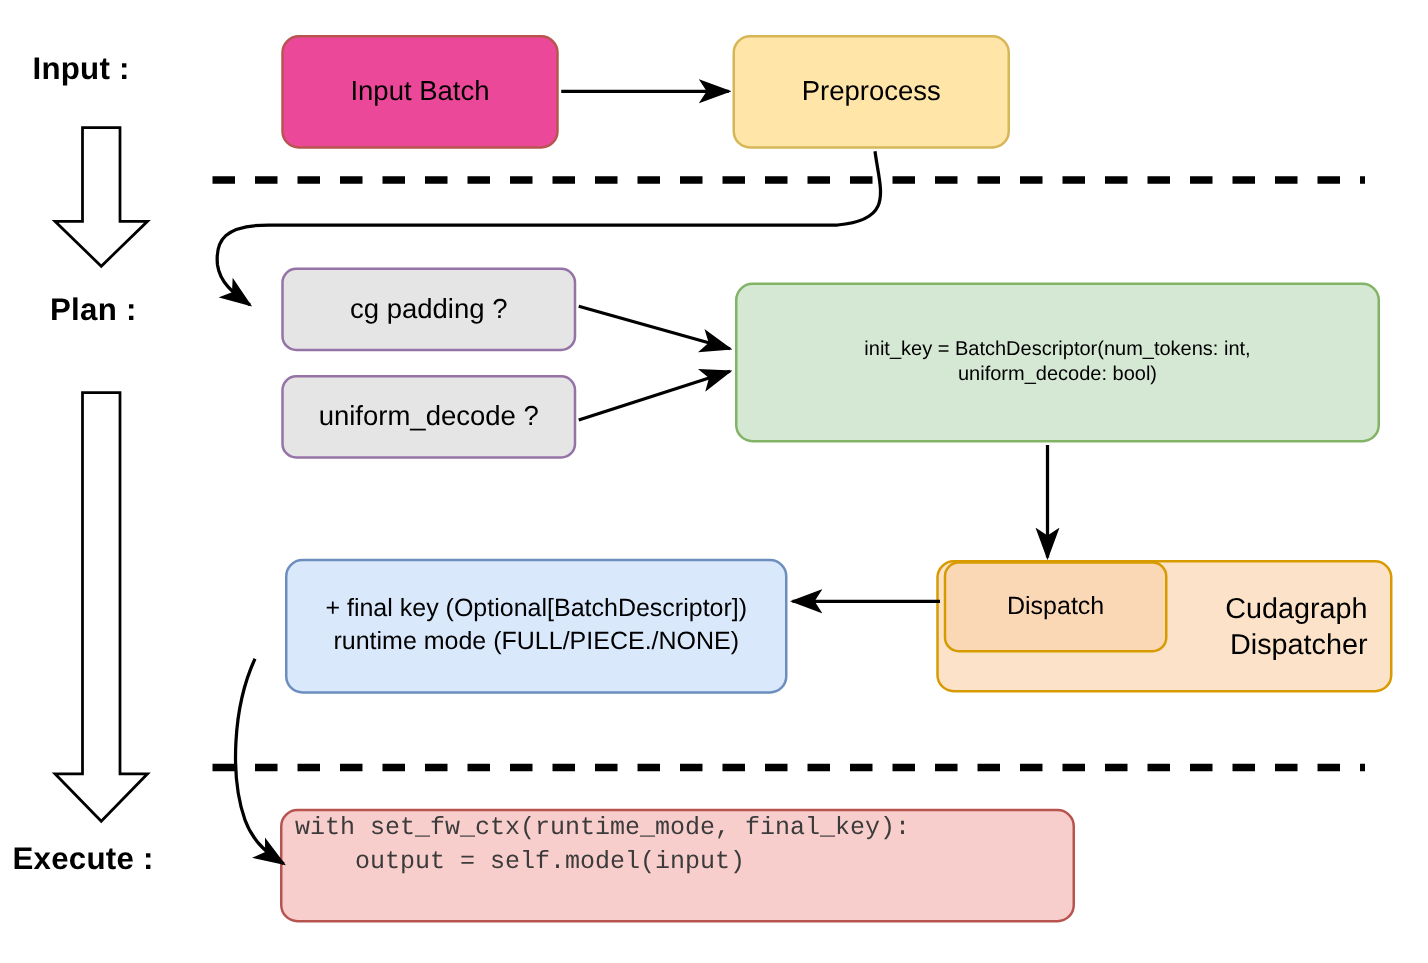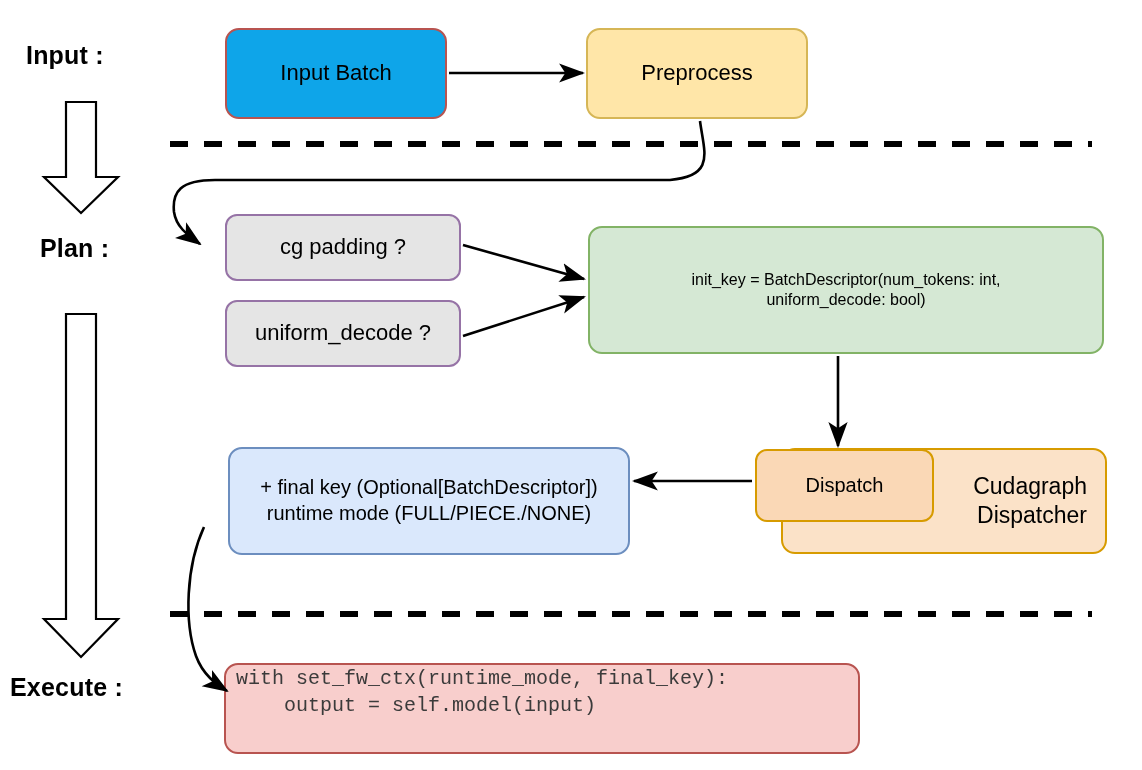--- a/index.html
+++ b/index.html
@@ -40,21 +40,21 @@
     align-items: center;
     justify-content: center;
     text-align: center;
     font-family: "Liberation Sans", sans-serif;
     color: #000000;
     line-height: 1.28;
     border-style: solid;
     border-width: 2px;
   }
   .node-red {
-    background: #0ea5e9;
+    background: #ec4899;
     border-color: #b85450;
   }
   .node-yellow {
     background: #ffe6a8;
     border-color: #d6b656;
   }
   .node-purple {
     background: #e5e5e5;
     border-color: #9673a6;
   }
@@ -126,35 +126,35 @@
 
   <div class="node node-purple" style="left:225px; top:300px; width:236px; height:67px; border-radius:12px; font-size:22px;">
     <span class="node-label">uniform_decode ?</span>
   </div>
 
   <div class="node node-green" style="left:588px; top:226px; width:516px; height:128px; border-radius:14px; font-size:16px; flex-direction:column;">
     <span class="node-label">init_key = BatchDescriptor(num_tokens: int,</span>
     <span class="node-label">uniform_decode: bool)</span>
   </div>
 
-  <div class="node node-orange-outer" style="left:781px; top:448px; width:326px; height:106px; border-radius:14px; font-size:23px; flex-direction:column; align-items:flex-end; justify-content:center; padding-right:18px;">
+  <div class="node node-orange-outer" style="left:749px; top:448px; width:365px; height:106px; border-radius:14px; font-size:23px; flex-direction:column; align-items:flex-end; justify-content:center; padding-right:18px;">
     <span class="node-label">Cudagraph</span>
     <span class="node-label">Dispatcher</span>
   </div>
 
   <div class="node node-orange-inner" style="left:755px; top:449px; width:179px; height:73px; border-radius:12px; font-size:20px;">
     <span class="node-label">Dispatch</span>
   </div>
 
   <div class="node node-blue" style="left:228px; top:447px; width:402px; height:108px; border-radius:14px; font-size:20px; flex-direction:column;">
     <span class="node-label">+ final key (Optional[BatchDescriptor])</span>
     <span class="node-label">runtime mode (FULL/PIECE./NONE)</span>
   </div>
 
-  <div class="node code-box" style="left:224px; top:647px; width:636px; height:91px; border-radius:14px; flex-direction:column; align-items:flex-start;margin-top:16px;">
+  <div class="node code-box" style="left:224px; top:647px; width:636px; height:91px; border-radius:14px; flex-direction:column; align-items:flex-start;">
     <span class="node-label">with set_fw_ctx(runtime_mode, final_key):</span>
     <span class="node-label">    output = self.model(input)</span>
   </div>
 
   <svg class="layer" viewBox="0 0 1142 770" xmlns="http://www.w3.org/2000/svg">
     <defs>
       <marker id="arrowhead" markerWidth="10" markerHeight="8" refX="9.2" refY="4" orient="auto" markerUnits="strokeWidth">
         <path d="M0,0.3 L10,4 L0,7.7 L2.4,4 Z" fill="#000000"></path>
       </marker>
     </defs>

